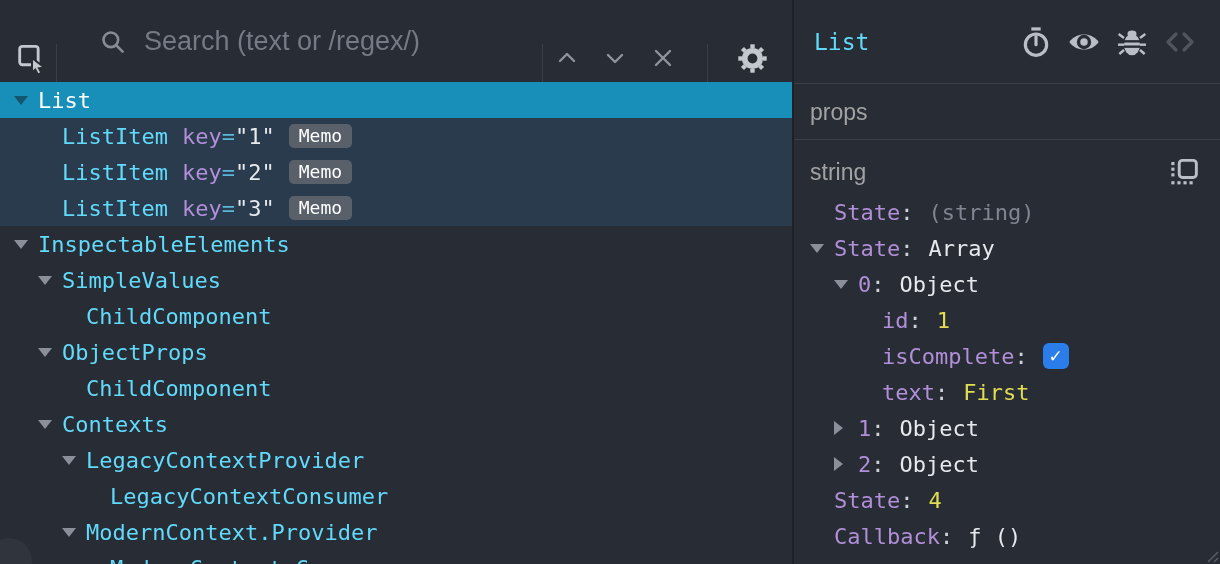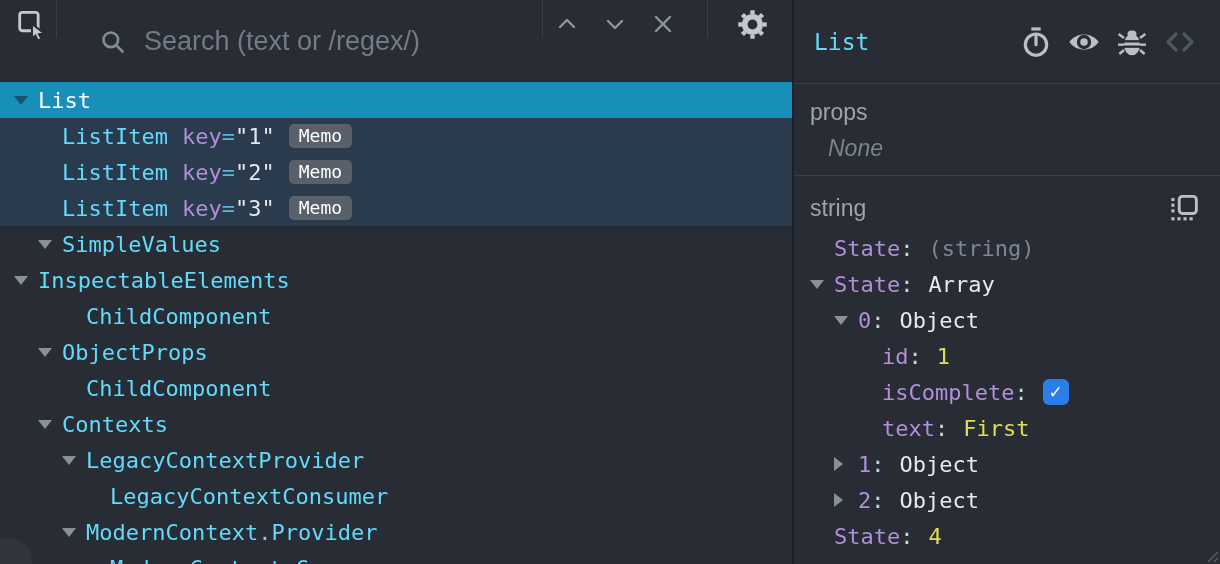--- a/index.html
+++ b/index.html
@@ -2,21 +2,21 @@
 <html style="--c-accent: #178fb9; --c-subtree: #2a3b4d; --c-component: #61dafb; --c-attribute: #b18fd9; --c-yellow: #e2de52; --c-checkbox: #2b7de9;"><head>
 <meta charset="utf-8">
 <style>
   * { margin:0; padding:0; box-sizing:border-box; }
   html,body { width:1220px; height:564px; overflow:hidden; background:#282c34; }
   .app { position:relative; width:1220px; height:564px; display:flex;
          background:#282c34; font-family:"Liberation Sans", sans-serif; }
 
   
   .left-panel { width:792px; flex:none; display:flex; flex-direction:column; overflow:hidden; position:relative; }
-  .toolbar { height:82px; flex:none; display:flex; align-items:flex-start; }
+  .toolbar { height:82px; flex:none; display:flex; align-items:flex-end; }
   .tb-btn { background:none; border:none; width:48px; height:48px; display:flex;
             align-items:center; justify-content:center; color:#c3c8cf; cursor:pointer; flex:none; }
   .tb-btn.dim { color:#8e939c; }
   .tb-divider { width:1px; height:38px; background:#3a3f47; flex:none; }
   .search-wrap { flex:1; display:flex; align-items:center; height:100%; min-width:0; }
   .search-icon { margin-left:42px; color:#868c96; flex:none; }
   .search-input { flex:1; background:transparent; border:none; outline:none; margin-left:18px;
                   font-family:"Liberation Sans", sans-serif; font-size:27px; color:#d5d9de; min-width:0; }
   .search-input::placeholder { color:#757b85; }
   .gear-btn { margin-left:20px; margin-right:16px; }
@@ -154,32 +154,32 @@
     <span class="comp-name">ListItem</span>
     <span class="key-attr"><span class="kname">key</span><span class="keq">=</span><span class="kv">"2"</span></span>
     <span class="memo-badge">Memo</span>
   </div>
         <div class="tree-row highlighted" style="padding-left: 38px;">
     <span class="arrow-slot"></span>
     <span class="comp-name">ListItem</span>
     <span class="key-attr"><span class="kname">key</span><span class="keq">=</span><span class="kv">"3"</span></span>
     <span class="memo-badge">Memo</span>
   </div>
+        <div class="tree-row" style="padding-left: 14px;">
+    <span class="arrow-slot">
+            <i class="tri-down"></i>
+          </span>
+    <span class="comp-name">InspectableElements</span>
+
+  </div>
         <div class="tree-row" style="padding-left: 38px;">
     <span class="arrow-slot">
             <i class="tri-down"></i>
           </span>
     <span class="comp-name">SimpleValues</span>
-
-  </div>
-        <div class="tree-row" style="padding-left: 14px;">
-    <span class="arrow-slot">
-            <i class="tri-down"></i>
-          </span>
-    <span class="comp-name">InspectableElements</span>
 
   </div>
         <div class="tree-row" style="padding-left: 62px;">
     <span class="arrow-slot"></span>
     <span class="comp-name">ChildComponent</span>
 
   </div>
         <div class="tree-row" style="padding-left: 38px;">
     <span class="arrow-slot">
             <i class="tri-down"></i>
@@ -267,21 +267,20 @@
           <svg width="32" height="32" viewBox="0 0 24 24">
             <polyline points="9,6 3,12 9,18" fill="none" stroke="currentColor" stroke-width="2.4" stroke-linecap="round" stroke-linejoin="round"></polyline>
             <polyline points="15,6 21,12 15,18" fill="none" stroke="currentColor" stroke-width="2.4" stroke-linecap="round" stroke-linejoin="round"></polyline>
           </svg>
         </button>
       </div>
     </div>
 
     <div class="props-section">
       <div class="section-title">props</div>
-      <div class="props-empty">None</div>
     </div>
 
     <div class="hooks-section">
       <div class="hooks-header">
         <span class="section-title">string</span>
         <button class="icon-btn">
           <svg width="29" height="29" viewBox="0 0 22 22">
             <rect x="7" y="1.8" width="13" height="13" rx="2.4" fill="none" stroke="currentColor" stroke-width="2.2"></rect>
             <g fill="currentColor">
               <rect x="1" y="3" width="2.4" height="2.4"></rect>

